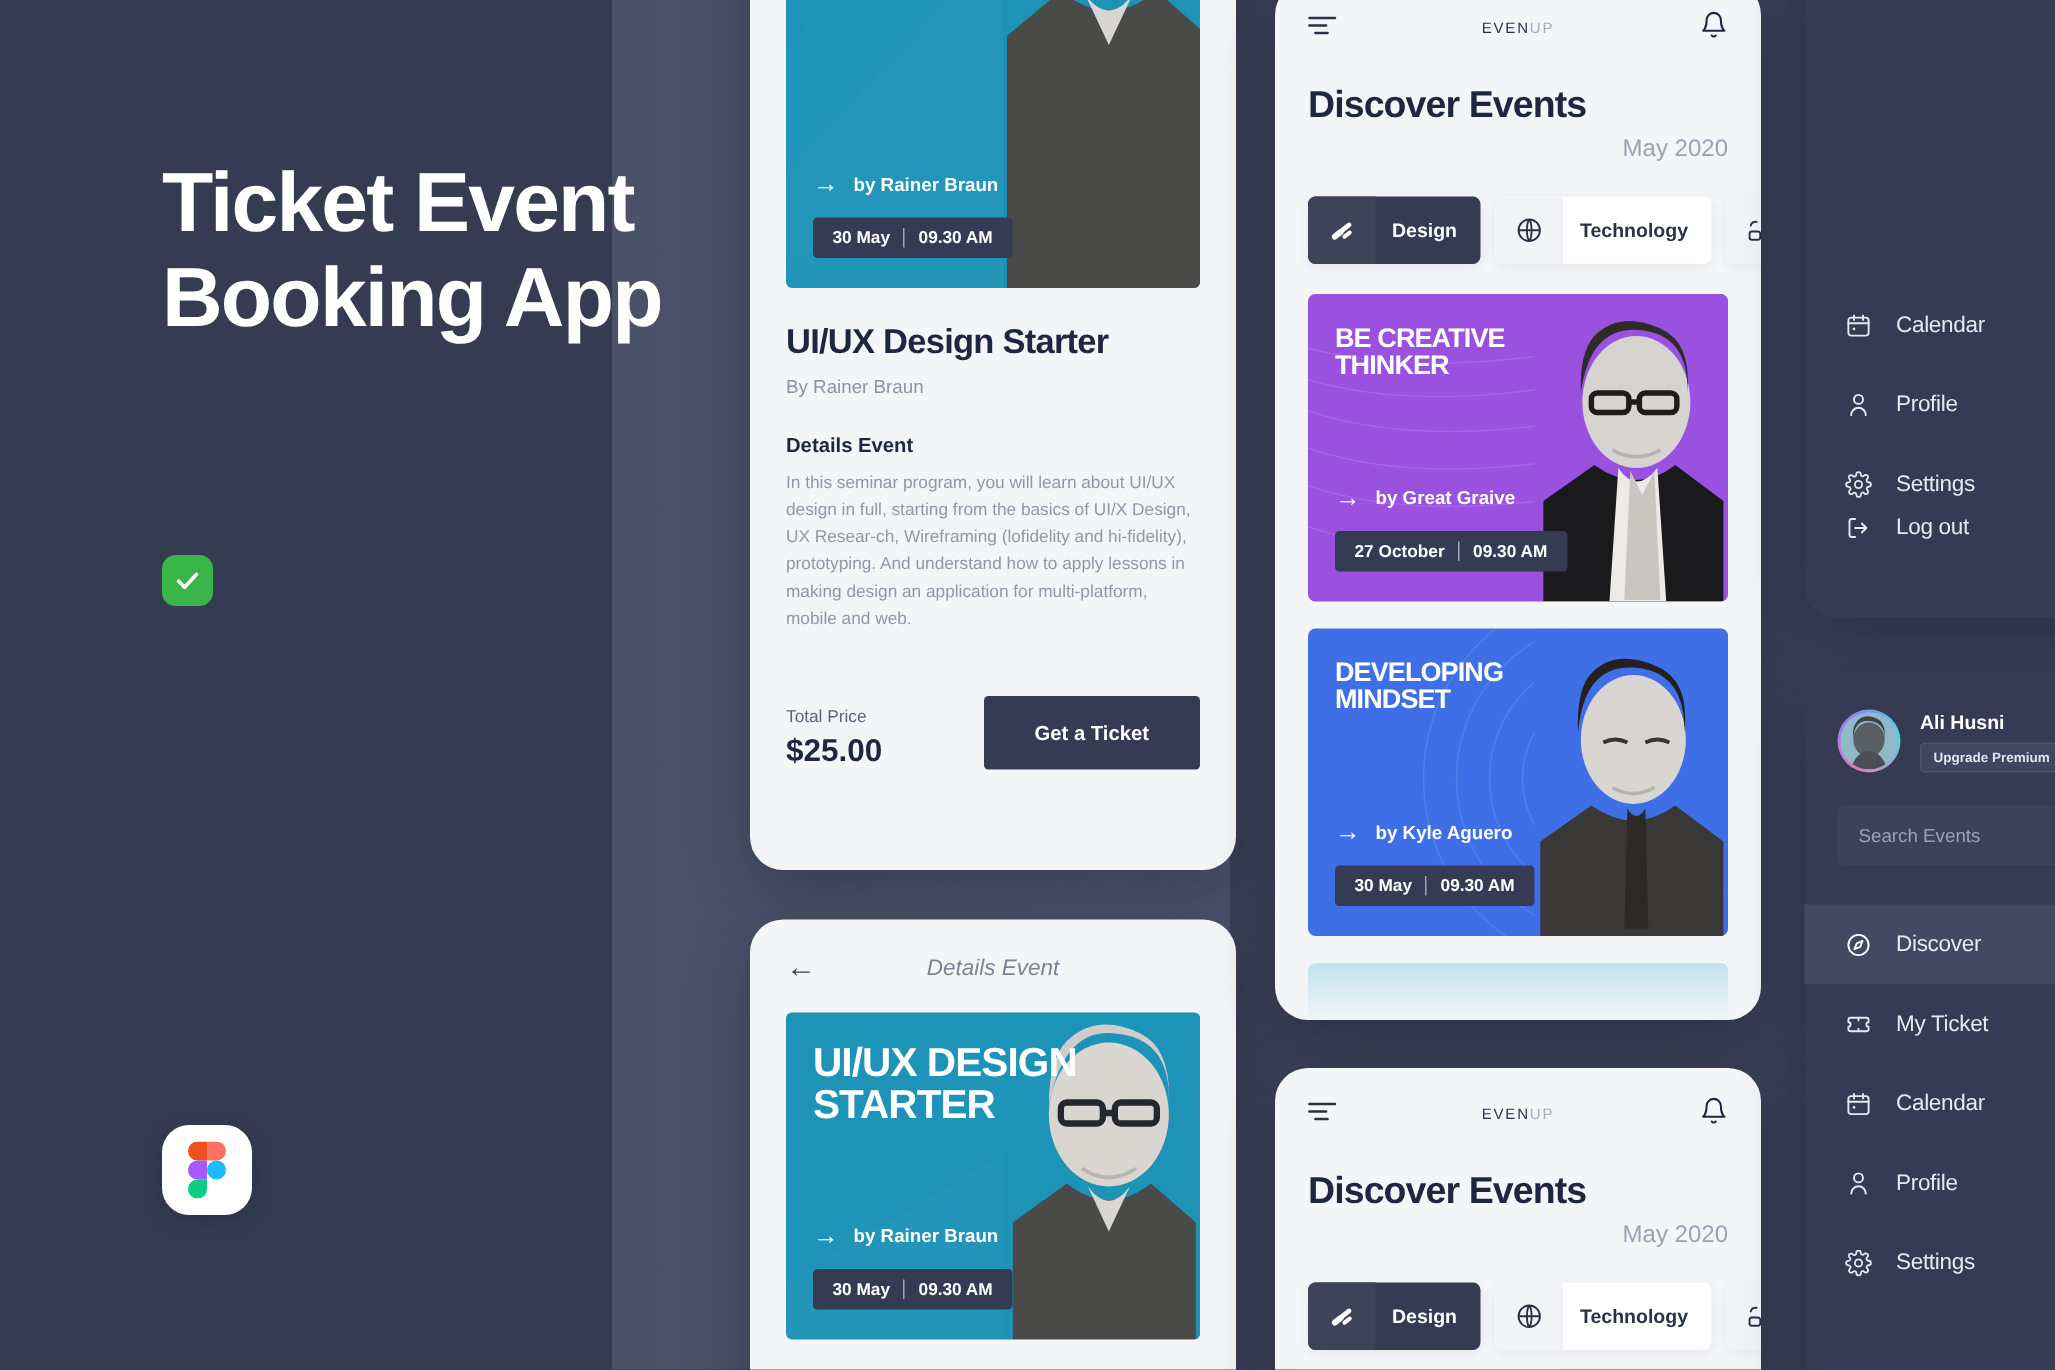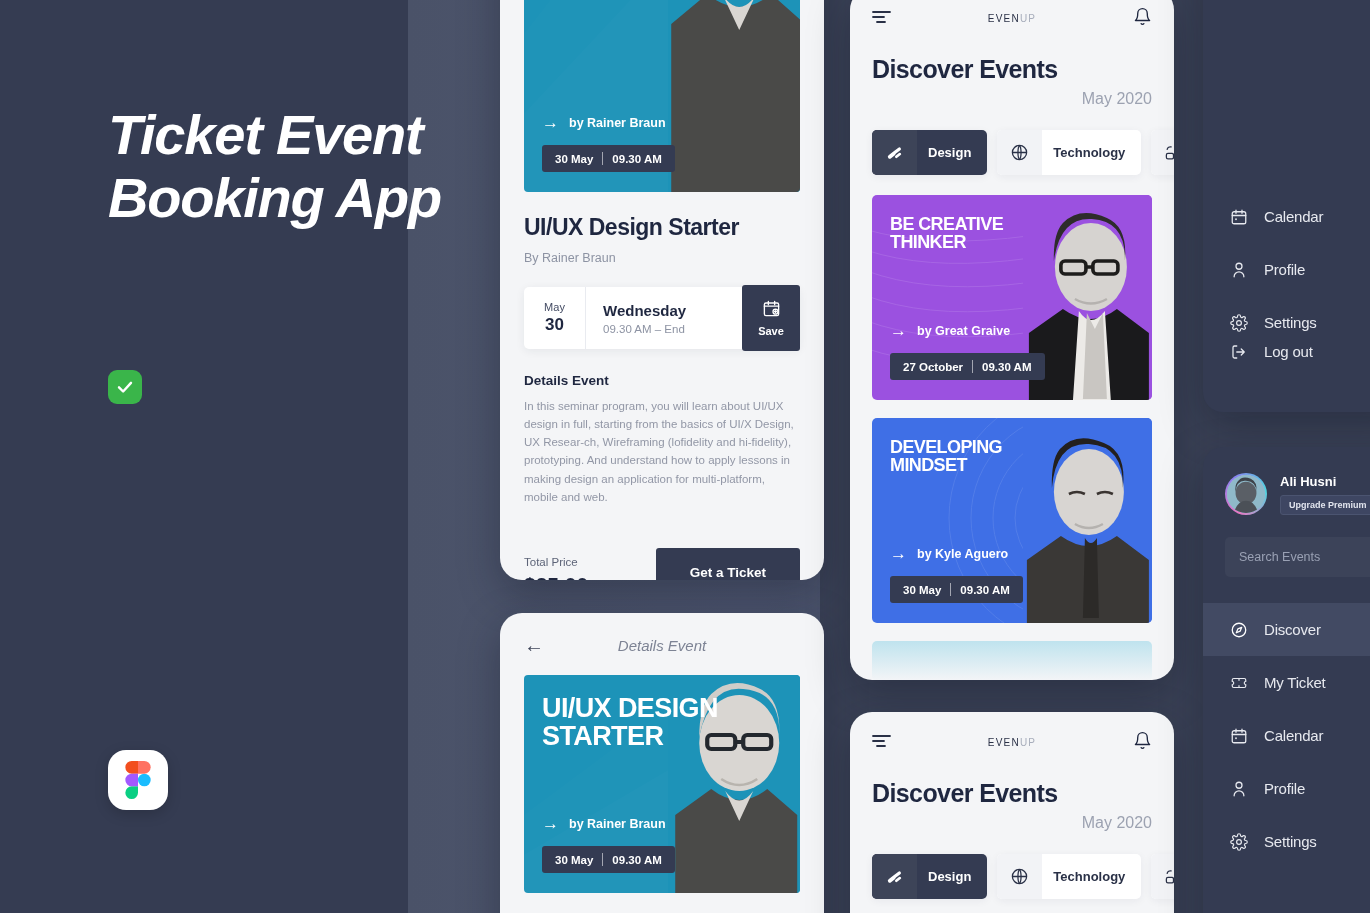--- a/index.html
+++ b/index.html
@@ -19,21 +19,21 @@
   }
   .bg-band-dark2 {
     position:absolute; left:820px; top:0; width:550px; height:913px;
     background:#3c4358;
   }
 
   
   .hero { position:absolute; left:108px; top:104px; width:430px; z-index:5; }
   .hero-title {
     color:#ffffff; font-size:56px; line-height:1.12; font-weight:700;
-    letter-spacing:-1.2px; white-space:pre-line;font-style:italic;
+    letter-spacing:-1.2px; white-space:pre-line;
   }
   .feature-list { position:absolute; left:108px; top:370px; z-index:5; }
   .feature-row { display:flex; align-items:center; margin-bottom:52px; }
   .check-box {
     width:34px; height:34px; border-radius:9px; background:#3ab54a;
     display:flex; align-items:center; justify-content:center; flex:0 0 auto;
   }
   .check-box svg { display:block; }
   .feature-label {
     color:#ffffff; font-size:24px; font-weight:600; margin-left:25px;
@@ -298,41 +298,20 @@
           <span>09.30 AM</span>
         </div>
       </div>
     </div>
   </div>
 
   <div class="detail-body">
     <div class="ev-title">UI/UX Design Starter</div>
     <div class="ev-by">By Rainer Braun</div>
 
-    <div class="date-card">
-      <div class="date-left">
-        <span class="date-m">May</span>
-        <span class="date-d">30</span>
-      </div>
-      <div class="date-mid">
-        <span class="date-day">Wednesday</span>
-        <span class="date-time">09.30 AM – End</span>
-      </div>
-      <div class="save-btn">
-        <span>
-          <svg width="19" height="19" viewBox="0 0 24 24" fill="none" stroke="#fff" stroke-width="1.7" stroke-linecap="round">
-            <rect x="3" y="5" width="18" height="16" rx="2"></rect>
-              <path d="M3 9h18M8 3v4M16 3v4"></path>
-            <circle cx="17" cy="16" r="3.1" fill="#343b52"></circle>
-              <path d="M17 14.5v3M15.5 16h3" stroke-width="1.4"></path>
-          </svg>
-        </span>
-        <span class="lbl">Save</span>
-      </div>
-    </div>
 
     <div class="sec-head">Details Event</div>
     <div class="sec-body">In this seminar program, you will learn about UI/UX design in full, starting from the basics of UI/X Design, UX Resear-ch, Wireframing (lofidelity and hi-fidelity), prototyping. And understand how to apply lessons in making design an application for multi-platform,  mobile and web.</div>
 
     <div class="price-row">
       <div>
         <div class="price-label">Total Price</div>
         <div class="price-val">
           <span>$25.00</span>
         </div>

